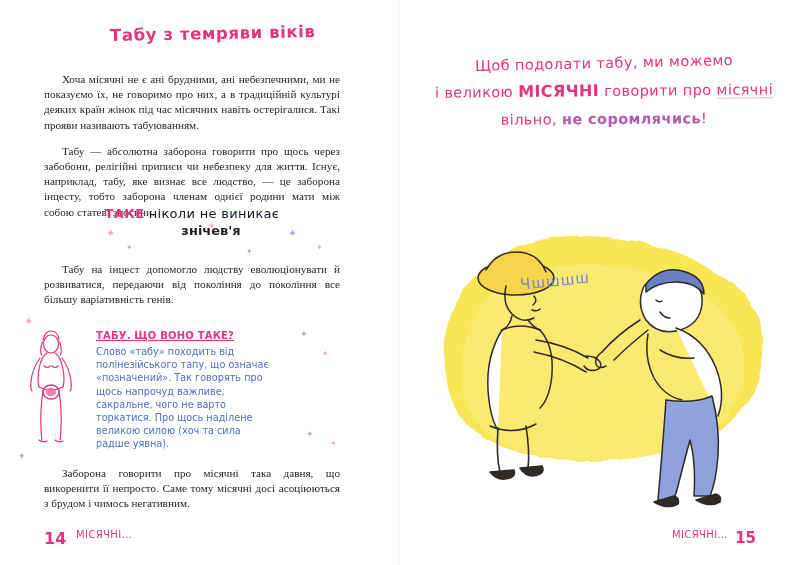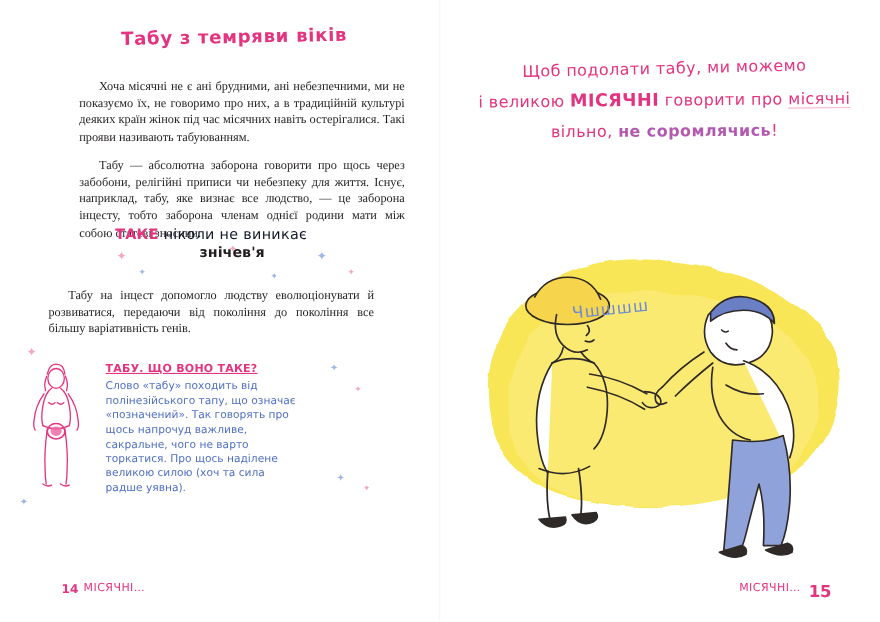--- a/index.html
+++ b/index.html
@@ -29,21 +29,20 @@
     letter-spacing:0.6px;
     color:#e4337f;
     transform:rotate(-1.1deg);
   }
 
   .body-col{
     position:absolute;left:44px;top:72px;width:296px;
     font-size:11.2px;line-height:15.2px;
     text-align:justify;
     color:#231f20;
-    margin-left:28px;
   }
   .body-col p{margin:0 0 11px 0;text-indent:18px;}
 
   .quote-block{
     position:absolute;left:44px;top:206px;width:296px;
     text-align:center;
   }
   .quote-line1{
     font-family:"DejaVu Sans", sans-serif;
     font-size:13px;
@@ -101,21 +100,21 @@
 
   
   .figure-illo{
     position:absolute;left:14px;top:330px;width:74px;height:118px;
   }
 
   
   .folio-left{
     position:absolute;left:44px;top:529px;
     font-family:"DejaVu Sans", sans-serif;
-    font-size:11px;color:#e4337f;font-weight:bold;margin-left:12px;
+    font-size:16px;color:#e4337f;font-weight:bold;
   }
   .footer-left-label{
     position:absolute;left:76px;top:529px;
     font-family:"DejaVu Sans", sans-serif;
     font-size:10px;color:#e4337f;letter-spacing:0.4px;
   }
 
   
   .right{
     position:absolute;left:400px;top:0;width:400px;height:565px;
@@ -231,20 +230,23 @@
       <p>Слово «табу» походить від полінезійського тапу, що означає «позначений». Так говорять про щось напрочуд важливе, сакральне, чого не варто торкатися. Про щось наділене великою силою (хоч та сила радше уявна).</p>
     </div>
 
     <div class="spark" style="left:24px;top:316px;">✦</div>
     <div class="spark b" style="left:300px;top:330px;font-size:9px;">✦</div>
     <div class="spark" style="left:322px;top:350px;font-size:8px;">✦</div>
     <div class="spark b" style="left:306px;top:430px;font-size:9px;">✦</div>
     <div class="spark" style="left:330px;top:440px;font-size:8px;">✦</div>
     <div class="spark b" style="left:18px;top:452px;font-size:9px;">✦</div>
 
+    <div class="para-bottom">
+      <p>Заборона говорити про місячні така давня, що викоренити її непросто. Саме тому місячні досі асоціюються з брудом і чимось негативним.</p>
+    </div>
 
     <div class="folio-left">14</div>
     <div class="footer-left-label">МІСЯЧНІ…</div>
   </div>
 
   <div class="spread-gap"></div>
 
   <div class="right">
 
     <div class="hand-head">

